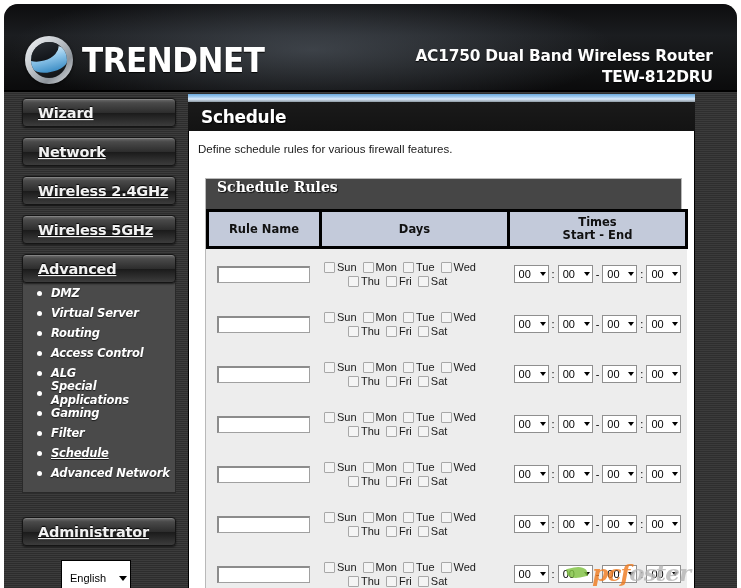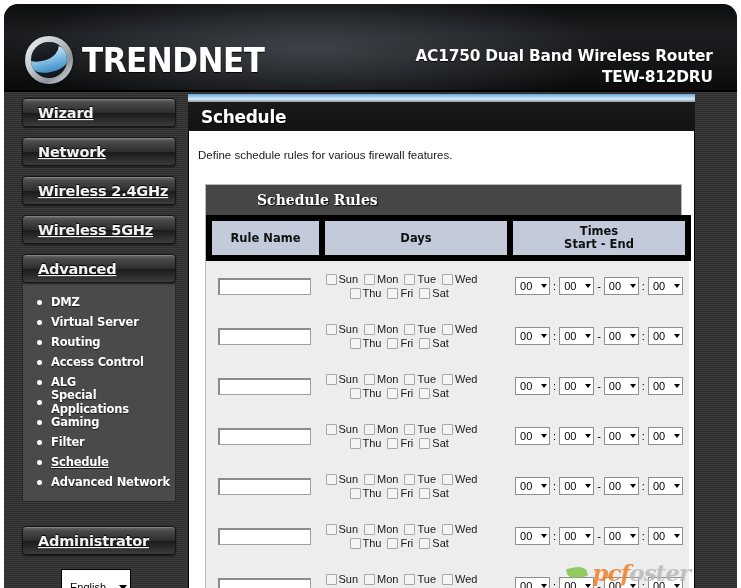--- a/index.html
+++ b/index.html
@@ -152,21 +152,22 @@
     text-decoration: underline;
   }
   #nav-btn-wizard { margin-top: 4px; }
   #nav-btn-advanced { margin-bottom: 0; }
 
   .submenu {
     margin: 0 12px 0 18px;
     background: #4a4a4a;
     border: 1px solid #2a2a2a;
     border-top: none;
-    padding: 9px 0 9px 0;
+    padding: 0 0 9px 0;
+    font-style: italic;
   }
   .submenu-item {
     display: flex;
     align-items: center;
     height: 20px;
     padding-left: 14px;
     cursor: pointer;
   }
   .submenu-item .dot {
     width: 5px; height: 5px;
@@ -255,53 +256,50 @@
     border-bottom: none;
     box-sizing: border-box;
     overflow: hidden;
     position: relative;
   }
   .intro-text {
     padding: 12px 0 0 9px;
     font-family: "Liberation Sans", sans-serif;
     font-size: 11.5px;
     color: #1a1a1a;
-    margin-top: 6px;
   }
 
   
   .rules-panel {
     margin: 23px 12px 0 16px;
     border: 1px solid #b9b9b9;
     background: #ededed;
   }
   .rules-panel-head {
     height: 30px;
     background: #464646;
     display: flex;
-    align-items: center;
-    padding-left: 40px;
   }
   .rules-panel-head .t {
     padding-left: 11px;
     font-family: "DejaVu Serif", serif;
     font-weight: bold;
     font-size: 14px;
     color: #ffffff;
     text-shadow: 1px 1px 1px rgba(0,0,0,.8);
   }
 
   table.rules {
     border-collapse: collapse;
     width: 100%;
     table-layout: fixed;
   }
   table.rules th {
     background: #c3cada;
-    border: 6px solid #000000;
+    border: 3px solid #000000;
     font-family: "DejaVu Sans", sans-serif;
     font-weight: bold;
     font-size: 11.5px;
     color: #111;
     height: 34px;
     line-height: 13px;
     padding: 0;
   }
   table.rules td {
     background: #ededed;

